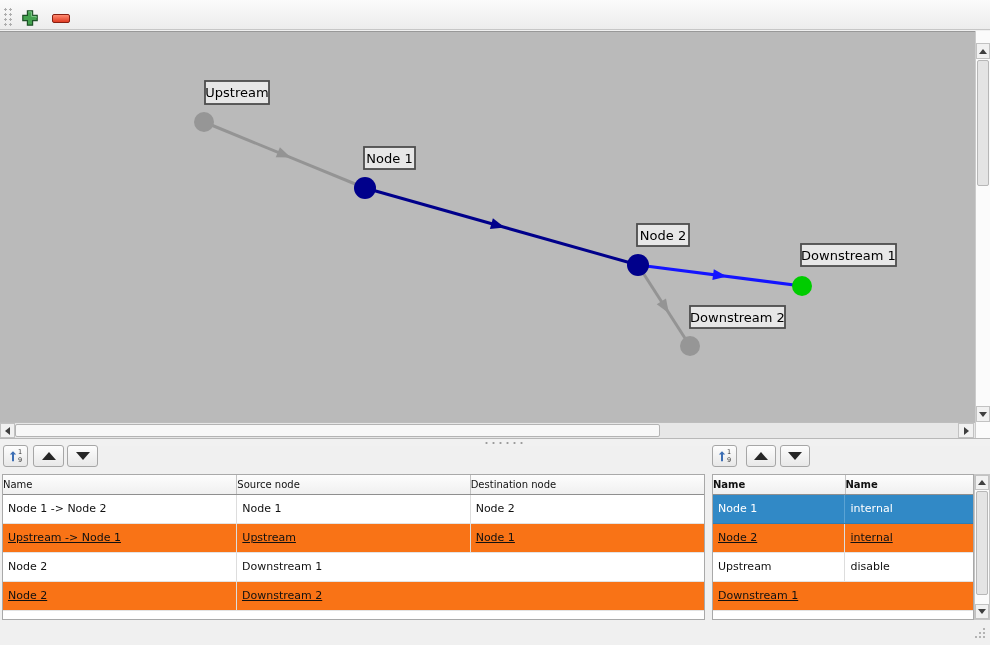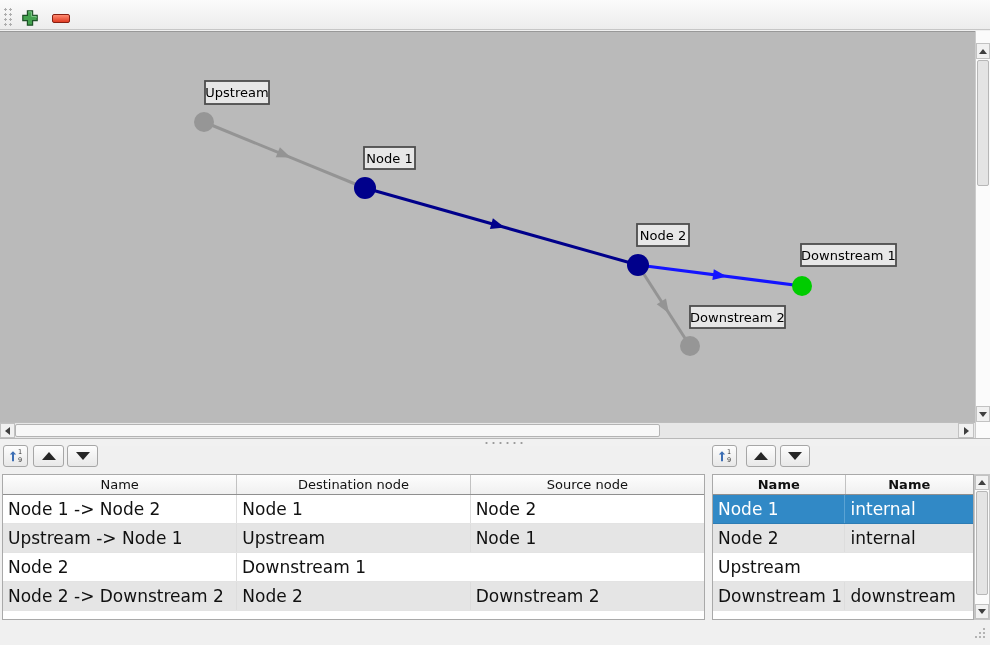--- a/index.html
+++ b/index.html
@@ -91,30 +91,30 @@
   .arrow-up-glyph   { width:0;height:0;border-left:7px solid transparent;border-right:7px solid transparent;border-bottom:8px solid #262626; }
   .arrow-down-glyph { width:0;height:0;border-left:7px solid transparent;border-right:7px solid transparent;border-top:8px solid #262626; }
 
   
   .dtable { position:absolute; top:474px; background:#ffffff; border:1px solid #a9a9a9; }
   #edge-table { left:2px; width:703px; height:146px; }
   #node-table { left:712px; width:262px; height:146px; }
 
   .hrow { display:flex; height:20px; background:linear-gradient(#fdfdfd,#f0f0f0); border-bottom:1px solid #8f8f8f; }
   .th {
-    font-size:13px; line-height:19px; text-align:center;
+    font-size:10px; line-height:19px; 
     border-right:1px solid #c2c2c2; overflow:hidden; white-space:nowrap;
   }
   .th:last-child { border-right:none; }
   #node-table .th { font-weight:bold; }
 
   .tr { display:flex; height:29px; border-bottom:1px solid #e3e3e3; background:#ffffff; }
-  .tr.alt { background:#e5e5e5; }
+  .tr.alt { background:#f97316;text-decoration:underline; }
   .td {
-    font-size:17px; line-height:28px; padding-left:5px;
+    font-size:11px; line-height:28px; padding-left:5px;
     border-right:1px solid #dddddd; overflow:hidden; white-space:nowrap;
   }
   .td:last-child { border-right:none; }
   .tr.selected { color:#ffffff; border-bottom:1px solid #2d7cb4; }
   .tr.selected .td { border-right-color:#5ba3d4; }
 
   
   #node-vsb {
     position:absolute; left:974px; top:474px; width:16px; height:146px;
     background:#fbfbfb; border:1px solid #c6c6c6;
@@ -230,40 +230,39 @@
   <div class="tbtn" style="left:746px; width:30px;">
     <div class="arrow-up-glyph"></div>
   </div>
   <div class="tbtn" style="left:780px; width:30px;">
     <div class="arrow-down-glyph"></div>
   </div>
 
   <div class="dtable" id="edge-table">
     <div class="hrow" id="edge-thead">
         <div class="th" style="width: 235px;">Name</div>
+        <div class="th" style="width: 234px;">Source node</div>
         <div class="th" style="width: 234px;">Destination node</div>
-        <div class="th" style="width: 234px;">Source node</div>
       </div>
     <div id="edge-tbody">
         <div class="tr">
           <div class="td" style="width: 235px;">Node 1 -&gt; Node 2</div>
           <div class="td" style="width: 234px;">Node 1</div>
           <div class="td" style="width: 234px;">Node 2</div>
         </div>
         <div class="tr alt">
           <div class="td" style="width: 235px;">Upstream -&gt; Node 1</div>
           <div class="td" style="width: 234px;">Upstream</div>
           <div class="td" style="width: 234px;">Node 1</div>
         </div>
         <div class="tr">
           <div class="td" style="width: 234px;">Node 2</div>
           <div class="td" style="width: 234px;">Downstream 1</div>
         </div>
         <div class="tr alt">
-          <div class="td" style="width: 235px;">Node 2 -&gt; Downstream 2</div>
           <div class="td" style="width: 234px;">Node 2</div>
           <div class="td" style="width: 234px;">Downstream 2</div>
         </div>
       </div>
   </div>
 
   <div class="dtable" id="node-table">
     <div class="hrow" id="node-thead">
         <div class="th" style="width: 133px;">Name</div>
         <div class="th" style="width: 128px;">Name</div>
@@ -272,24 +271,24 @@
         <div class="tr selected" style="background: rgb(49, 137, 198);">
           <div class="td" style="width: 133px;">Node 1</div>
           <div class="td" style="width: 128px;">internal</div>
         </div>
         <div class="tr alt">
           <div class="td" style="width: 133px;">Node 2</div>
           <div class="td" style="width: 128px;">internal</div>
         </div>
         <div class="tr">
           <div class="td" style="width: 133px;">Upstream</div>
+          <div class="td" style="width: 128px;">disable</div>
         </div>
         <div class="tr alt">
           <div class="td" style="width: 133px;">Downstream 1</div>
-          <div class="td" style="width: 128px;">downstream</div>
         </div>
       </div>
   </div>
 
   <div id="node-vsb">
     <div class="sbtn up">
         <div class="tri-up"></div>
       </div>
     <div class="thumb"></div>
     <div class="sbtn down">

